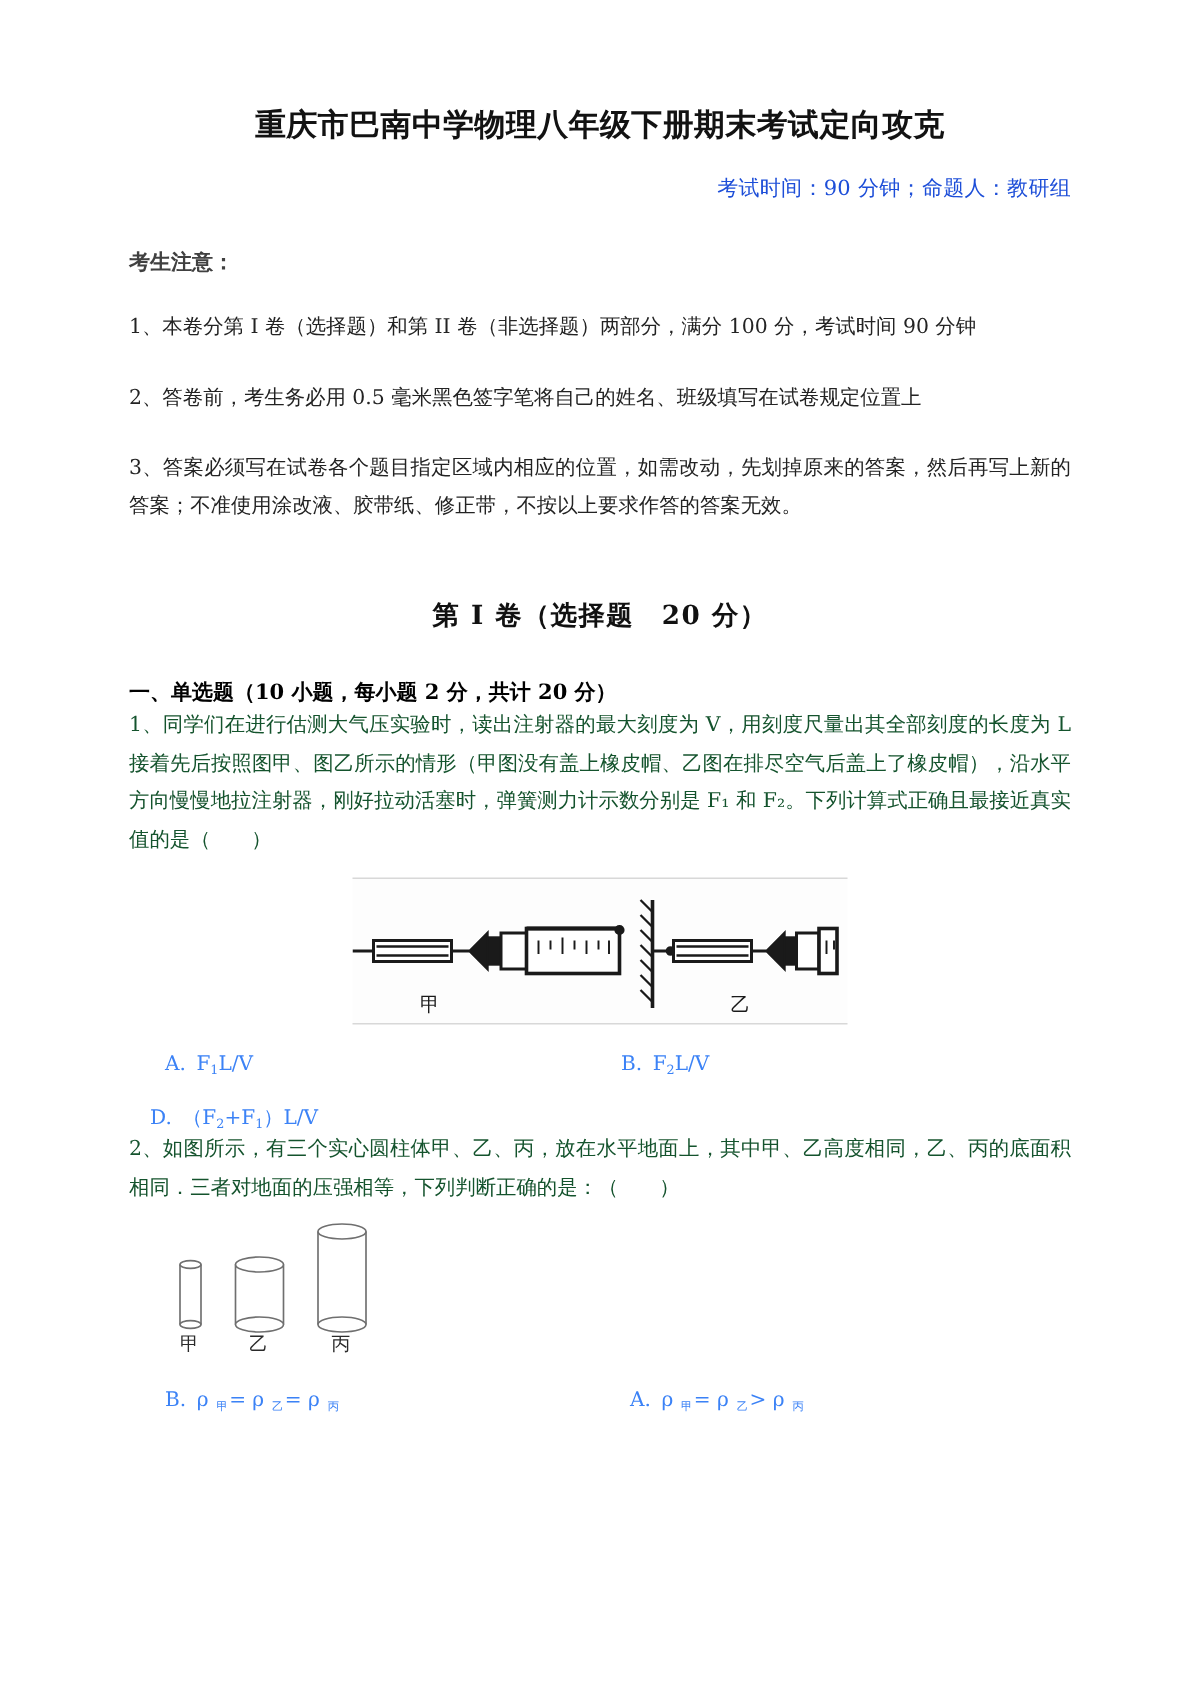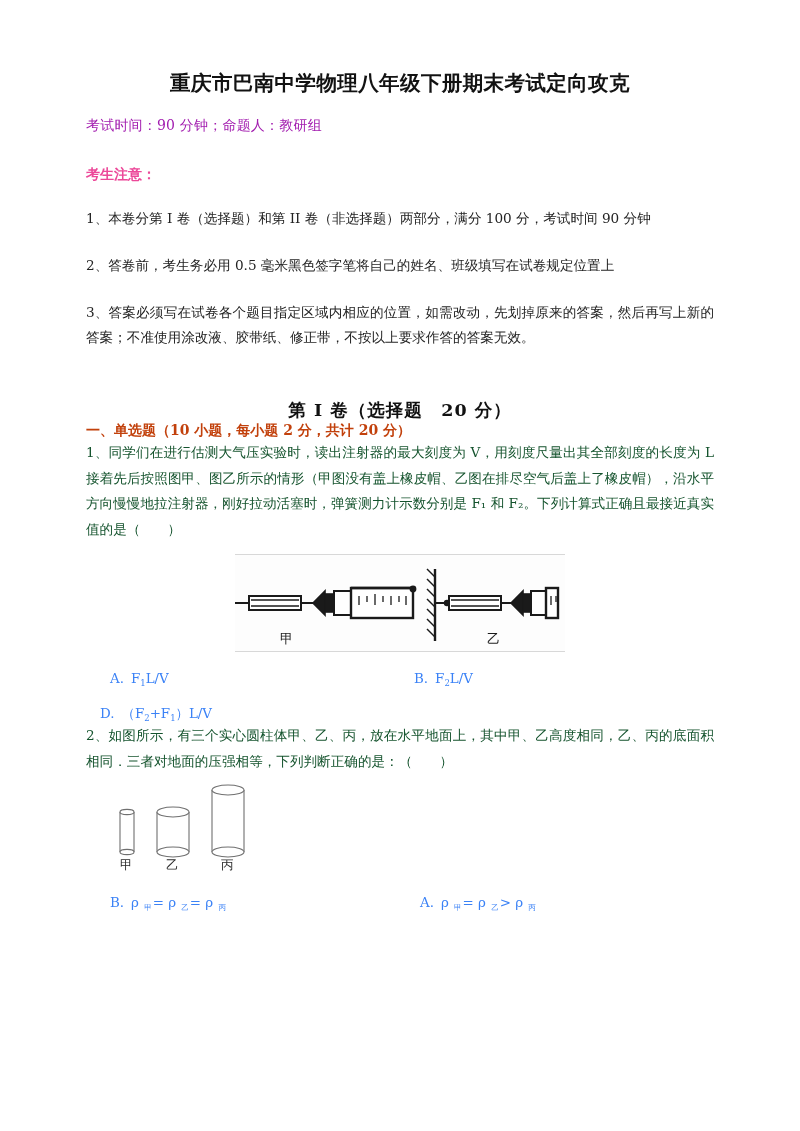--- a/index.html
+++ b/index.html
@@ -25,51 +25,52 @@
   .doc-title {
     text-align: center;
     font-size: 20.5px;
     font-weight: bold;
     letter-spacing: 0.4px;
     margin-top: 71px;
     line-height: 1.2;
     color: #121212;
   }
   .doc-subtitle {
-    text-align: left;
+    text-align: right;
     font-size: 14px;
     margin-top: 21px;
-    color: #a21caf;
+    color: #1d4ed8;
     letter-spacing: 0.2px;
   }
   .notice-head {
     font-size: 14px;
     font-weight: bold;
     margin-top: 31px;
-    color: #ec4899;
+    color: #404040;
   }
   .notice-item {
     font-size: 13.6px;
     margin-top: 22px;
     line-height: 1.85;
     text-align: justify;
     color: #232323;
   }
   .part-title {
     text-align: center;
     font-size: 17.5px;
     font-weight: bold;
     margin-top: 48px;
     letter-spacing: 1px;
     color: #111;
   }
   .sec-title {
     font-size: 14px;
     font-weight: bold;
-    color: #c2410c;
+    margin-top: 31px;
+    color: #000000;
   }
   .question {
     font-size: 13.6px;
     line-height: 1.88;
     text-align: justify;
     color: #14532d;
   }
   .fig-wrap {
     margin-top: 12px;
     display: flex;

